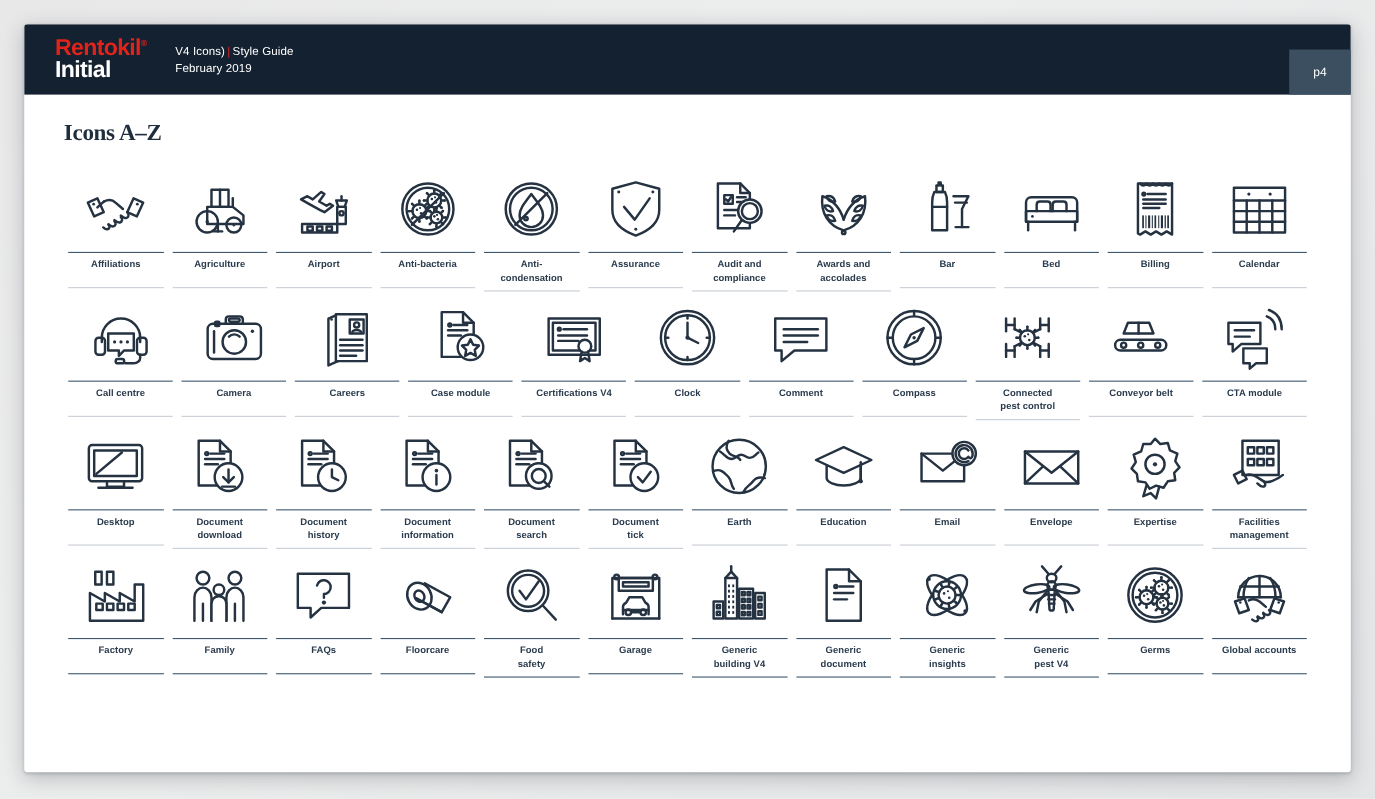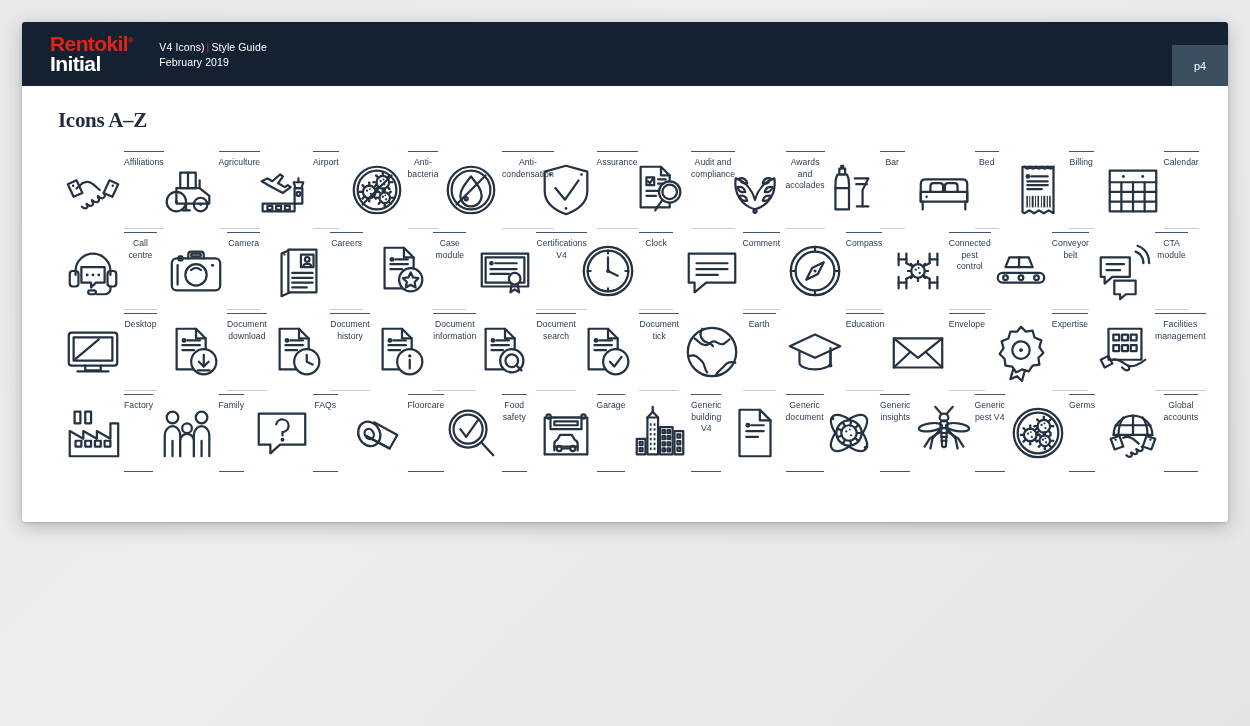--- a/index.html
+++ b/index.html
@@ -6,21 +6,21 @@
   * { box-sizing: border-box; margin: 0; padding: 0; }
   html, body {
     width: 1250px; height: 726px;
     background: linear-gradient(135deg,#e8e8e9 0%,#eceded 40%,#e4e5e6 100%);
     font-family: "Liberation Sans", sans-serif;
     overflow: hidden;
   }
   #page {
     position: absolute;
     left: 22px; top: 22px;
-    width: 1206px; height: 500px;
+    width: 1206px; height: 680px;
     background: #ffffff;
     border-radius: 3px;
     box-shadow: 0 5px 18px rgba(60,65,75,.30), 0 1px 3px rgba(60,65,75,.22);
     overflow: hidden;
   }
   
   #header {
     position: relative;
     height: 64px;
     background: #142130;
@@ -63,21 +63,23 @@
     letter-spacing: -.3px;
     margin-bottom: 18px;
     font-family: Liberation Serif, serif;
   }
   .row { display: flex; margin-bottom: 3px; }
   .cell {
     flex: 1 1 0;
     min-width: 0;
     padding: 0 4px;
     display: flex;
-    flex-direction: row;
+    flex-direction: column;
+    align-items: center;
+    font-weight: bold;
   }
   .icon-box {
     height: 78px;
     width: 100%;
     display: flex;
     align-items: center;
     justify-content: center;
   }
   .icon-box svg { display: block; }
   .label-wrap {
@@ -733,20 +735,33 @@
                 <circle cx="48" cy="46" r="2" fill="#253241" stroke="none"></circle>
               </svg>
             </div>
             <div class="label-wrap">
               <div class="label">Education</div>
             </div>
           </div>
           <div class="cell">
             <div class="icon-box">
               <svg viewBox="0 0 64 64" width="62" height="62">
+                <path d="M8 20 h40 v26 h-40 Z" fill="none" stroke="#253241" stroke-width="2.3" stroke-linecap="round" stroke-linejoin="round"></path>
+                <polyline points="8,20 28,36 48,20" fill="none" stroke="#253241" stroke-width="2.3" stroke-linecap="round" stroke-linejoin="round"></polyline>
+                <circle cx="48" cy="20" r="11" fill="#ffffff" stroke="#253241" stroke-width="2.3" stroke-linecap="round" stroke-linejoin="round"></circle>
+                <path d="M52 17 a5 5 0 1 0 0 6 c1 2 4 2 4 -3 a8 8 0 1 0 -4 7" fill="none" stroke="#253241" stroke-width="2.3" stroke-linecap="round" stroke-linejoin="round"></path>
+              </svg>
+            </div>
+            <div class="label-wrap">
+              <div class="label">Email</div>
+            </div>
+          </div>
+          <div class="cell">
+            <div class="icon-box">
+              <svg viewBox="0 0 64 64" width="62" height="62">
                 <rect x="7" y="18" width="50" height="30" fill="none" stroke="#253241" stroke-width="2.3" stroke-linecap="round" stroke-linejoin="round"></rect>
                 <polyline points="7,18 32,38 57,18" fill="none" stroke="#253241" stroke-width="2.3" stroke-linecap="round" stroke-linejoin="round"></polyline>
                 <line x1="7" y1="48" x2="24" y2="32" fill="none" stroke="#253241" stroke-width="2.3" stroke-linecap="round" stroke-linejoin="round"></line>
                 <line x1="57" y1="48" x2="40" y2="32" fill="none" stroke="#253241" stroke-width="2.3" stroke-linecap="round" stroke-linejoin="round"></line>
               </svg>
             </div>
             <div class="label-wrap">
               <div class="label">Envelope</div>
             </div>
           </div>

